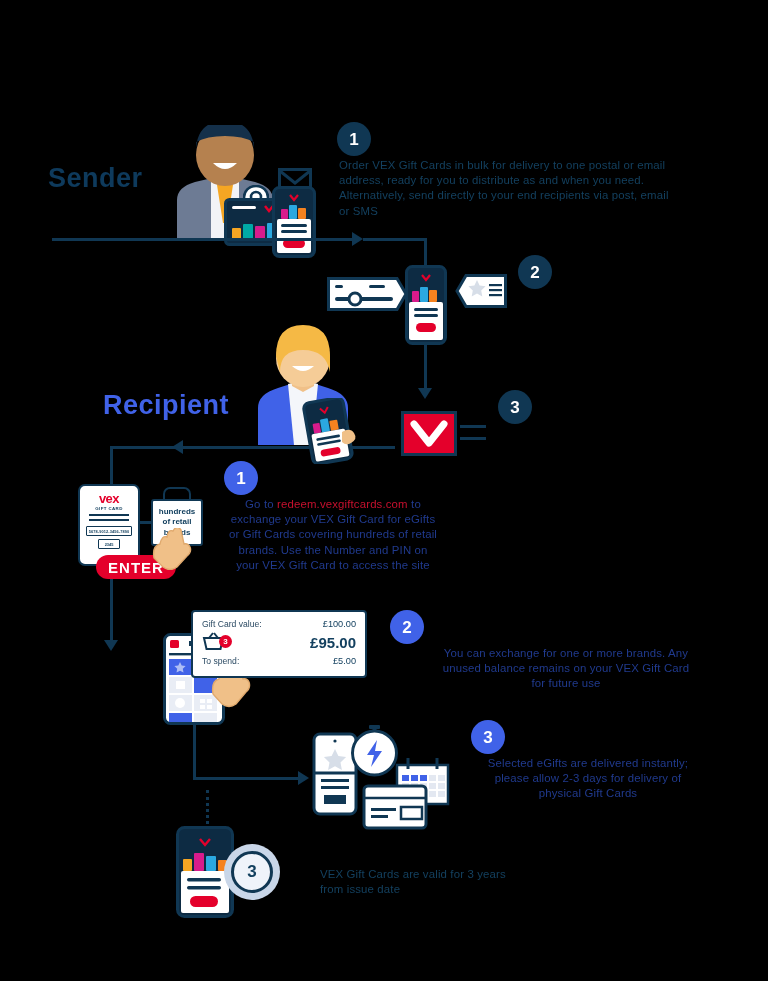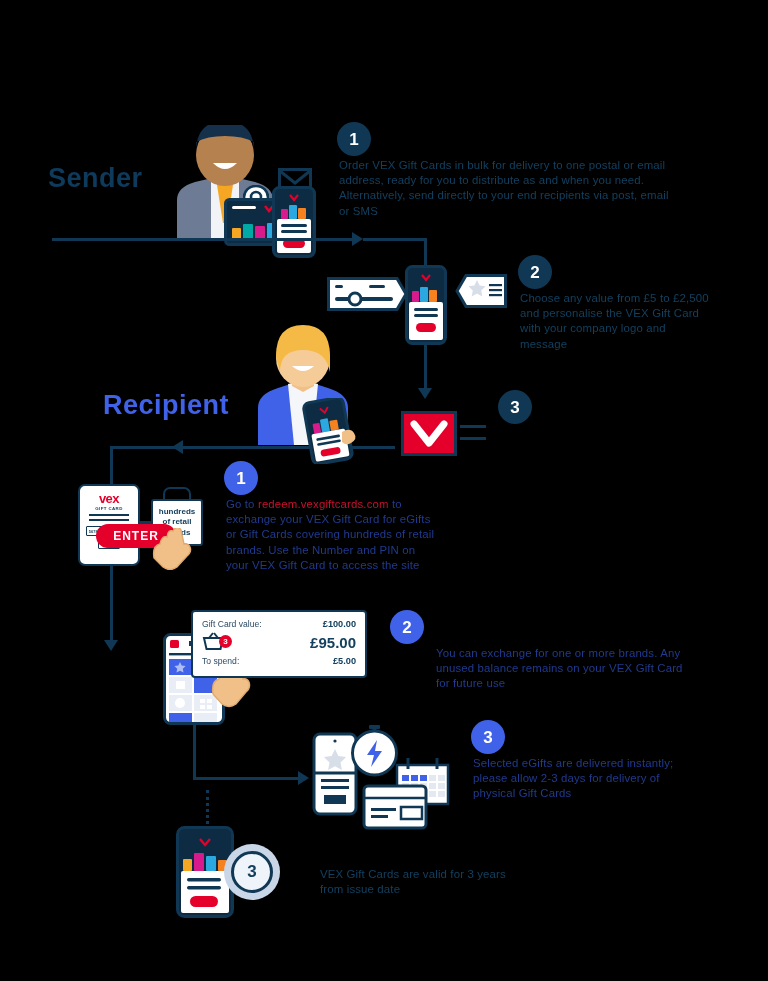--- a/index.html
+++ b/index.html
@@ -35,21 +35,21 @@
 
   
   .steptext {
     position: absolute;
     font-size: 11.4px;
     font-weight: normal;
     line-height: 15.2px;
     letter-spacing: .15px;
   }
   .steptext.dark { color: #13405F; }
-  .steptext.blue { color: #203A8E; }
+  .steptext.blue { color: #203A8E; text-align: center; }
   .steptext .url { color: #C8102E; }
 
   
   .line { position: absolute; background: #103753; }
   .hline { height: 3px; }
   .vline { width: 3px; }
   .dotline {
     position: absolute; width: 0; border-left: 3px dotted #103753;
   }
   .arrow {
@@ -66,21 +66,21 @@
   .person { position: absolute; }
 
   
   #value-panel {
     position:absolute; left:191px; top:610px; width:176px; height:68px;
     background:#ffffff; border:2.5px solid #103753; border-radius:4px;
     padding:7px 9px; font-size:8.6px; color:#13405F;
   }
   #value-panel .row { display:flex; align-items:center; justify-content:space-between; }
   #value-panel .lbl { font-size:8.6px; color:#2b4a63; }
-  #value-panel .val { font-weight:bold; font-size:9.2px; color:#13405F; }
+  #value-panel .val { font-weight:normal; font-size:9.2px; color:#13405F; }
   #value-panel .big { font-weight:bold; font-size:15px; color:#13405F; }
 
   
   #vex-card {
     position:absolute; left:78px; top:484px; width:62px; height:82px;
     background:#ffffff; border:2.5px solid #103753; border-radius:7px;
     display:flex; flex-direction:column; align-items:center; padding-top:6px;
   }
   #vex-card .logo { font-size:13px; font-weight:bold; color:#E4002B; letter-spacing:-.5px; line-height:1;}
   #vex-card .sub { font-size:4.4px; font-weight:bold; color:#13405F; letter-spacing:.4px; margin-top:1px;}
@@ -99,23 +99,23 @@
     background:#ffffff; border:2.5px solid #103753; border-radius:3px;
     display:flex; align-items:center; justify-content:center; text-align:center;
     font-size:8px; font-weight:bold; color:#13405F; line-height:10.5px;
   }
   #brands-handle {
     position:absolute; left:163px; top:487px; width:28px; height:13px;
     border:2.5px solid #103753; border-bottom:none; border-radius:7px 7px 0 0;
   }
 
   #enter-btn {
-    position:absolute; left:96px; top:524px; width:80px; height:24px;
+    position:absolute; left:96px; top:555px; width:80px; height:24px;
     background:#E4002B; border-radius:12px; color:#ffffff;
-    font-size:12px; font-weight:bold; letter-spacing:1px;
+    font-size:15px; font-weight:bold; letter-spacing:1px;
     display:flex; align-items:center; justify-content:center;
   }
 
   .hand { position:absolute; }
 
   
   #clock-badge {
     position:absolute; left:231px; top:851px; width:42px; height:42px;
     border-radius:50%; background:#EFF3FA; border:3px solid #103753;
     display:flex; align-items:center; justify-content:center;
@@ -231,21 +231,20 @@
     <svg width="52" height="36" viewBox="0 0 52 36">
       <path d="M11 2.5 H50.5 V33.5 H11 L2 18 Z" fill="#ffffff" stroke="#103753" stroke-width="3"></path>
       <path d="M22 7 l2.6 5.5 l6 .8 l-4.4 4.2 l1.1 6 l-5.3 -2.9 l-5.3 2.9 l1.1 -6 l-4.4 -4.2 l6 -.8 Z" fill="#D7DEE8"></path>
       <rect x="34" y="11" width="13" height="2.2" fill="#103753"></rect>
       <rect x="34" y="16" width="13" height="2.2" fill="#103753"></rect>
       <rect x="34" y="21" width="13" height="2.2" fill="#103753"></rect>
     </svg>
   </div>
 
   <div class="badge dark" style="left:518px;top:255px;">2</div>
-  <div class="steptext dark" style="left:520px;top:291px;width:190px;">Choose any value from £5 to £2,500 and personalise the VEX Gift Card with your company logo and message</div>
 
   <div class="art" style="left:401px;top:411px;width:56px;height:45px;">
     <svg width="56" height="45" viewBox="0 0 56 45">
       <rect x="1.5" y="1.5" width="53" height="42" fill="#E4002B" stroke="#103753" stroke-width="3"></rect>
       <path d="M13 13 L28 32 L43 13" fill="none" stroke="#ffffff" stroke-width="7" stroke-linecap="round" stroke-linejoin="round"></path>
     </svg>
   </div>
   <div class="line hline" style="left:460px;top:425px;width:26px;"></div>
   <div class="line hline" style="left:460px;top:437px;width:26px;"></div>
 

